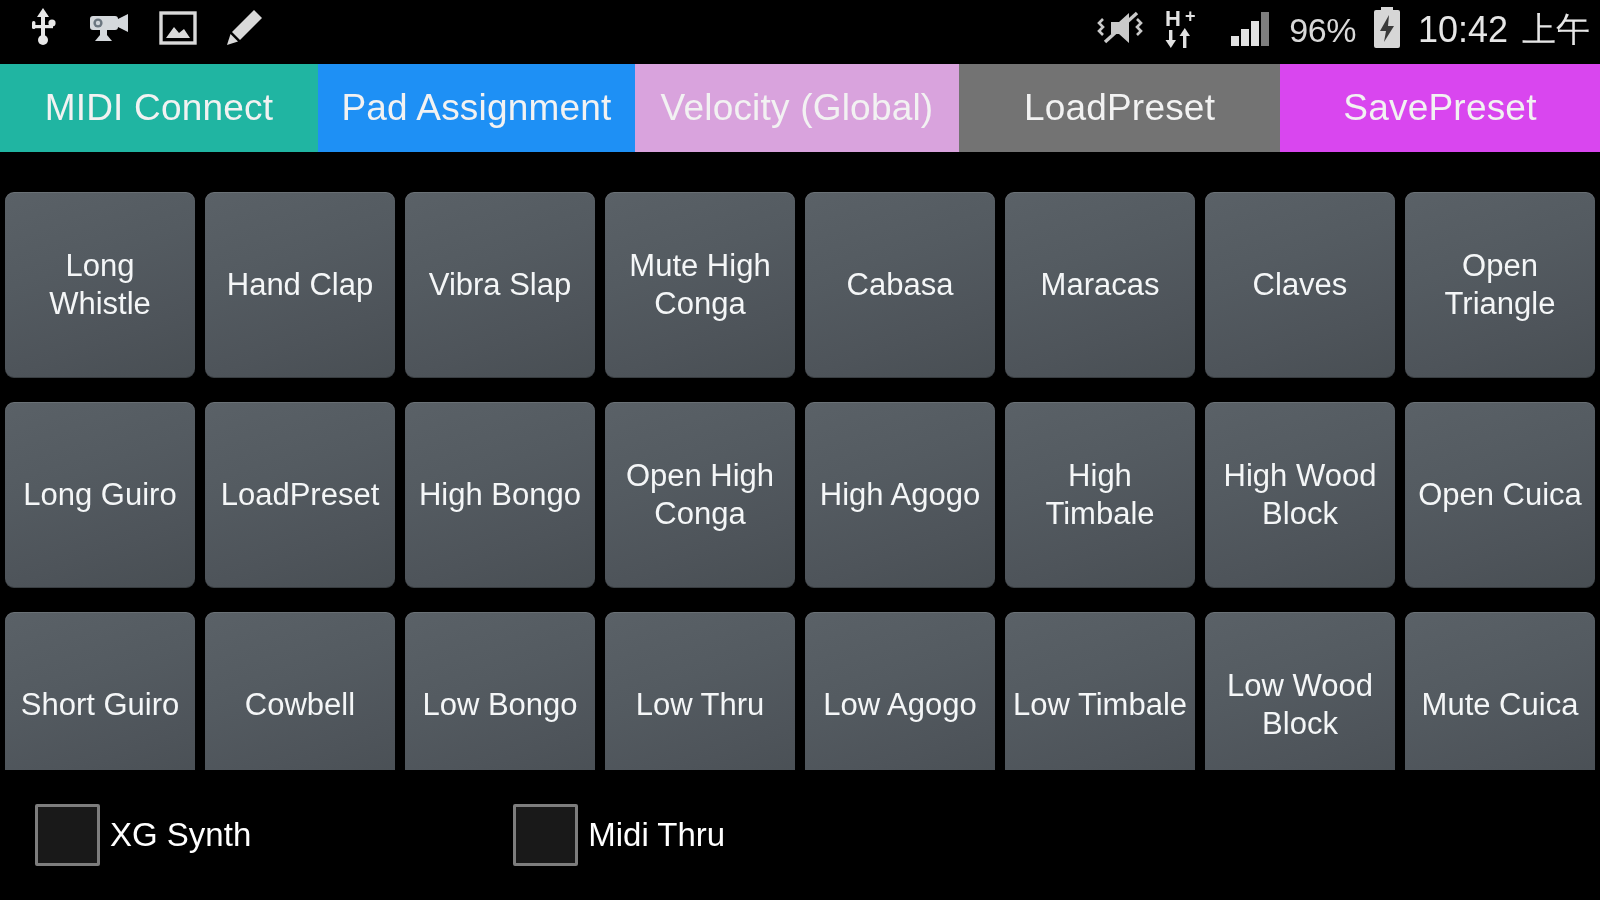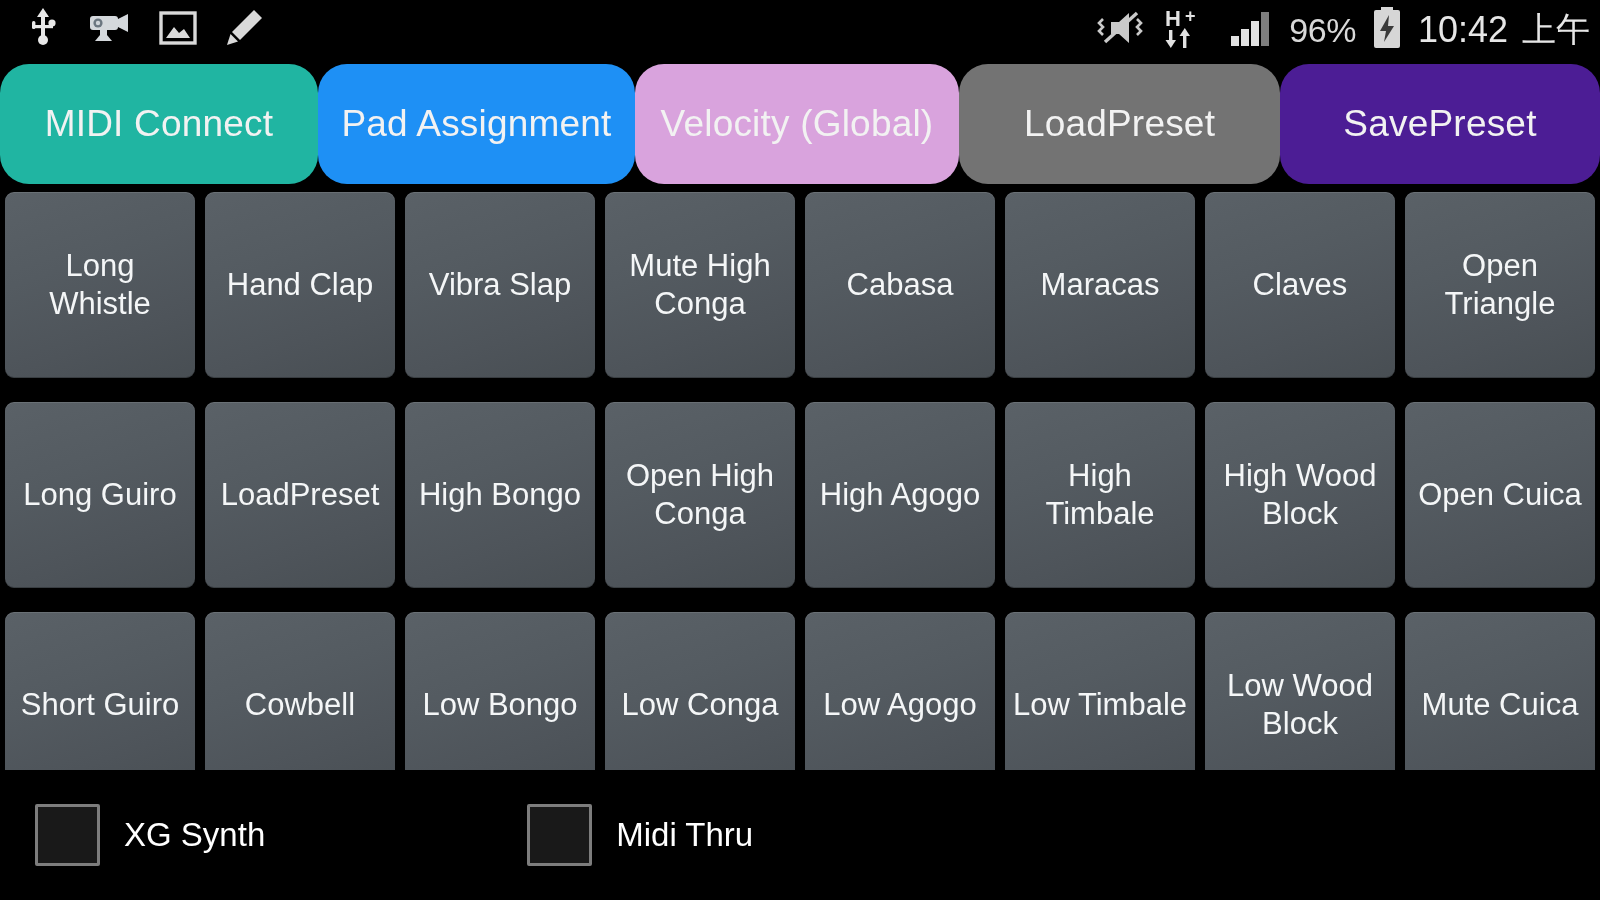--- a/index.html
+++ b/index.html
@@ -34,29 +34,28 @@
     color:#e6e6e6; font-size:34px; margin-left:0;
   }
 
   
   #tab-bar {
     position:absolute; left:0; top:64px;
     width:1600px; height:120px;
     display:flex;
   }
   .tab {
-    height:120px;
+    height:88px;
     display:flex; align-items:center; justify-content:center;
     color:#f2f2f2;
     font-size:37px;
     letter-spacing:0.2px;
     cursor:pointer;
     user-select:none;
     white-space:nowrap;
-    border-radius:29px;
   }
 
   
   #pad-grid {
     position:absolute; left:5px; top:192px;
     width:1590px; height:718px;
     display:flex; flex-direction:column; gap:24px;
   }
   .pad-row {
     display:flex; gap:10px; height:186px;
@@ -95,21 +94,21 @@
   .cbox {
     width:65px; height:62px;
     border:3px solid #7d7d7d;
     background:#191919;
     border-radius:2px;
     flex:0 0 auto;
   }
   .opt-label {
     color:#ffffff;
     font-size:33px;
-    margin-left:24px;
+    margin-left:10px;
     white-space:nowrap;
   }
 </style>
 </head>
 <body>
 
 <div id="status-bar">
 
   <div id="status-left">
 
@@ -218,21 +217,21 @@
   </div>
   <div class="tab" style="background: rgb(30, 144, 245); width: 317px; flex: 0 0 317px;">
     <span>Pad Assignment</span>
   </div>
   <div class="tab" style="background: rgb(217, 163, 221); width: 324px; flex: 0 0 324px;">
     <span>Velocity (Global)</span>
   </div>
   <div class="tab" style="background: #737373; width: 321px; flex: 0 0 321px;">
     <span>LoadPreset</span>
   </div>
-  <div class="tab" style="background: #4c1d95; width: 320px; flex: 0 0 320px;">
+  <div class="tab" style="background: #d946ef; width: 320px; flex: 0 0 320px;">
     <span>SavePreset</span>
   </div>
 </div>
 
 <div id="pad-grid">
 
   <div class="pad-row">
     <div class="pad">
         <span class="pad-label">Long Whistle</span>
       </div>
@@ -290,21 +289,21 @@
     <div class="pad">
         <span class="pad-label">Short Guiro</span>
       </div>
     <div class="pad">
         <span class="pad-label">Cowbell</span>
       </div>
     <div class="pad">
         <span class="pad-label">Low Bongo</span>
       </div>
     <div class="pad">
-        <span class="pad-label">Low Conga</span>
+        <span class="pad-label">Low Thru</span>
       </div>
     <div class="pad">
         <span class="pad-label">Low Agogo</span>
       </div>
     <div class="pad">
         <span class="pad-label">Low Timbale</span>
       </div>
     <div class="pad">
         <span class="pad-label">Low Wood Block</span>
       </div>

